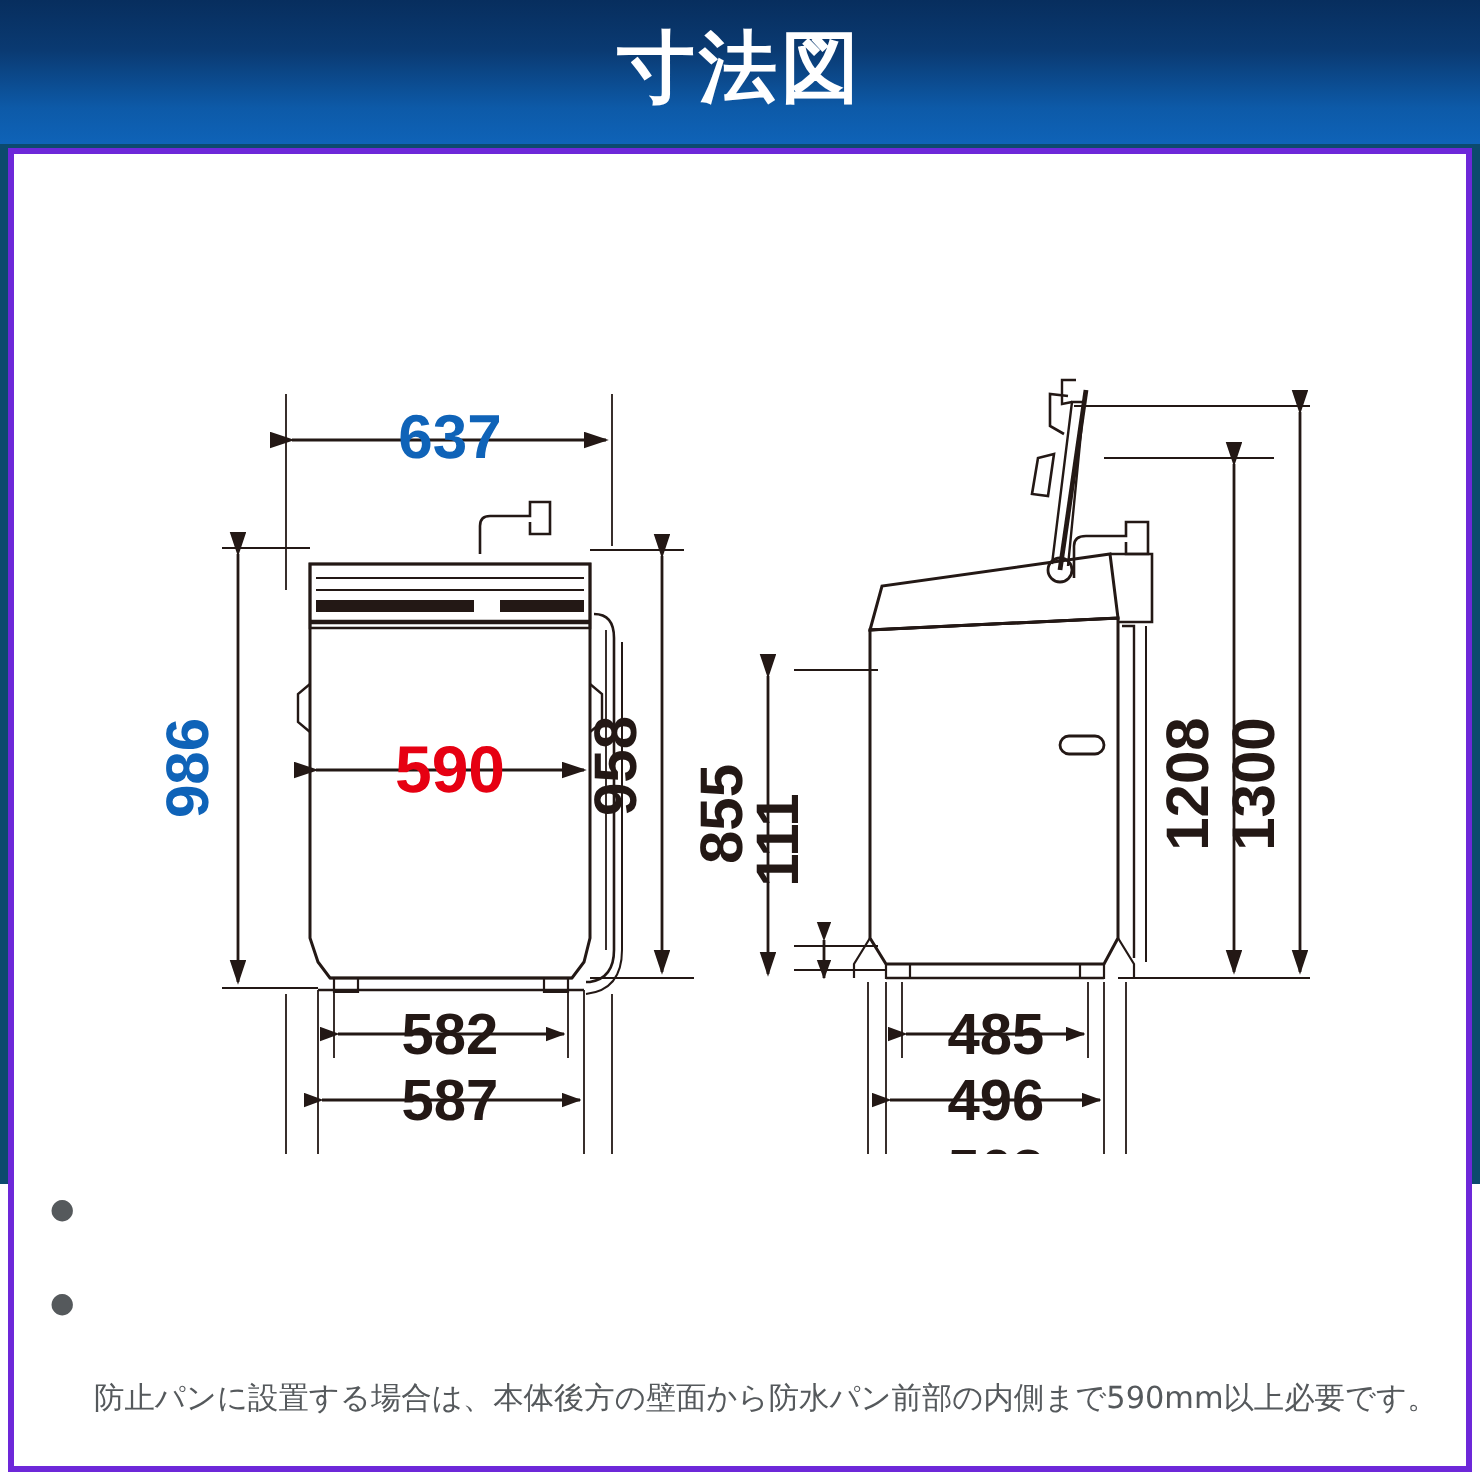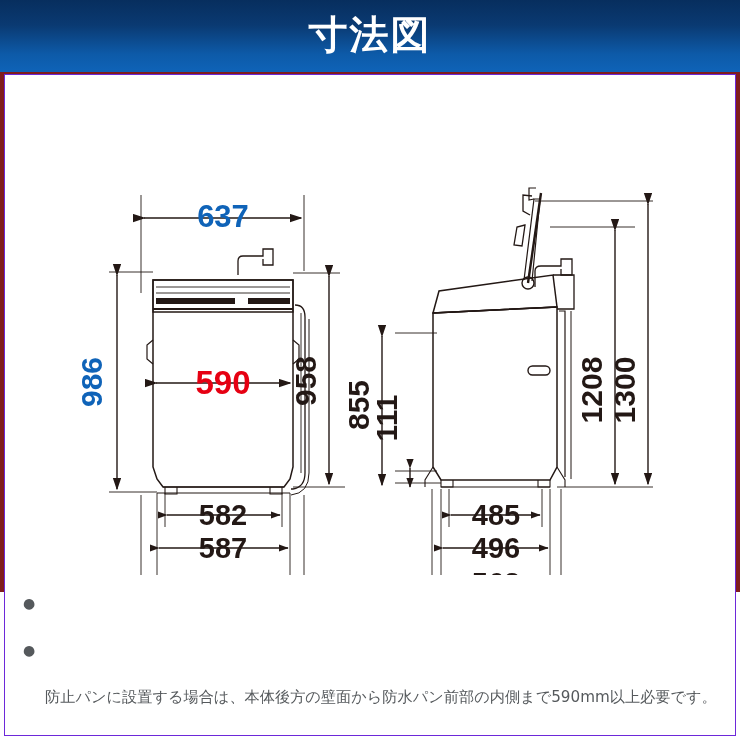--- a/index.html
+++ b/index.html
@@ -10,21 +10,21 @@
     width: 740px;
     height: 740px;
     background: #ffffff;
     font-family: "Liberation Sans", "DejaVu Sans", sans-serif;
     overflow: hidden;
   }
   #page {
     position: relative;
     width: 740px;
     height: 592px;
-    background: #7f1d1d;
+    background: #0c4a6e;
     box-sizing: border-box;
   }
   
   #header {
     position: absolute;
     left: 0; top: 0;
     width: 740px;
     height: 72px;
     background: linear-gradient(to bottom, #072e5e 0%, #0a3a72 35%, #0d5aa8 75%, #0f63b8 100%);
   }
@@ -41,21 +41,21 @@
     letter-spacing: 2px;
     font-family: "DejaVu Sans", "Liberation Sans", sans-serif;
   }
   
   #frame {
     position: absolute;
     left: 4px; top: 74px;
     width: 732px;
     height: 662px;
     background: #ffffff;
-    border: 1px solid #6d28d9;
+    border: 3px solid #6d28d9;
     box-sizing: border-box;
   }
   
   #drawing {
     position: absolute;
     left: 0; top: 0;
     width: 730px;
     height: 500px;
   }
   #drawing svg { display: block; }

